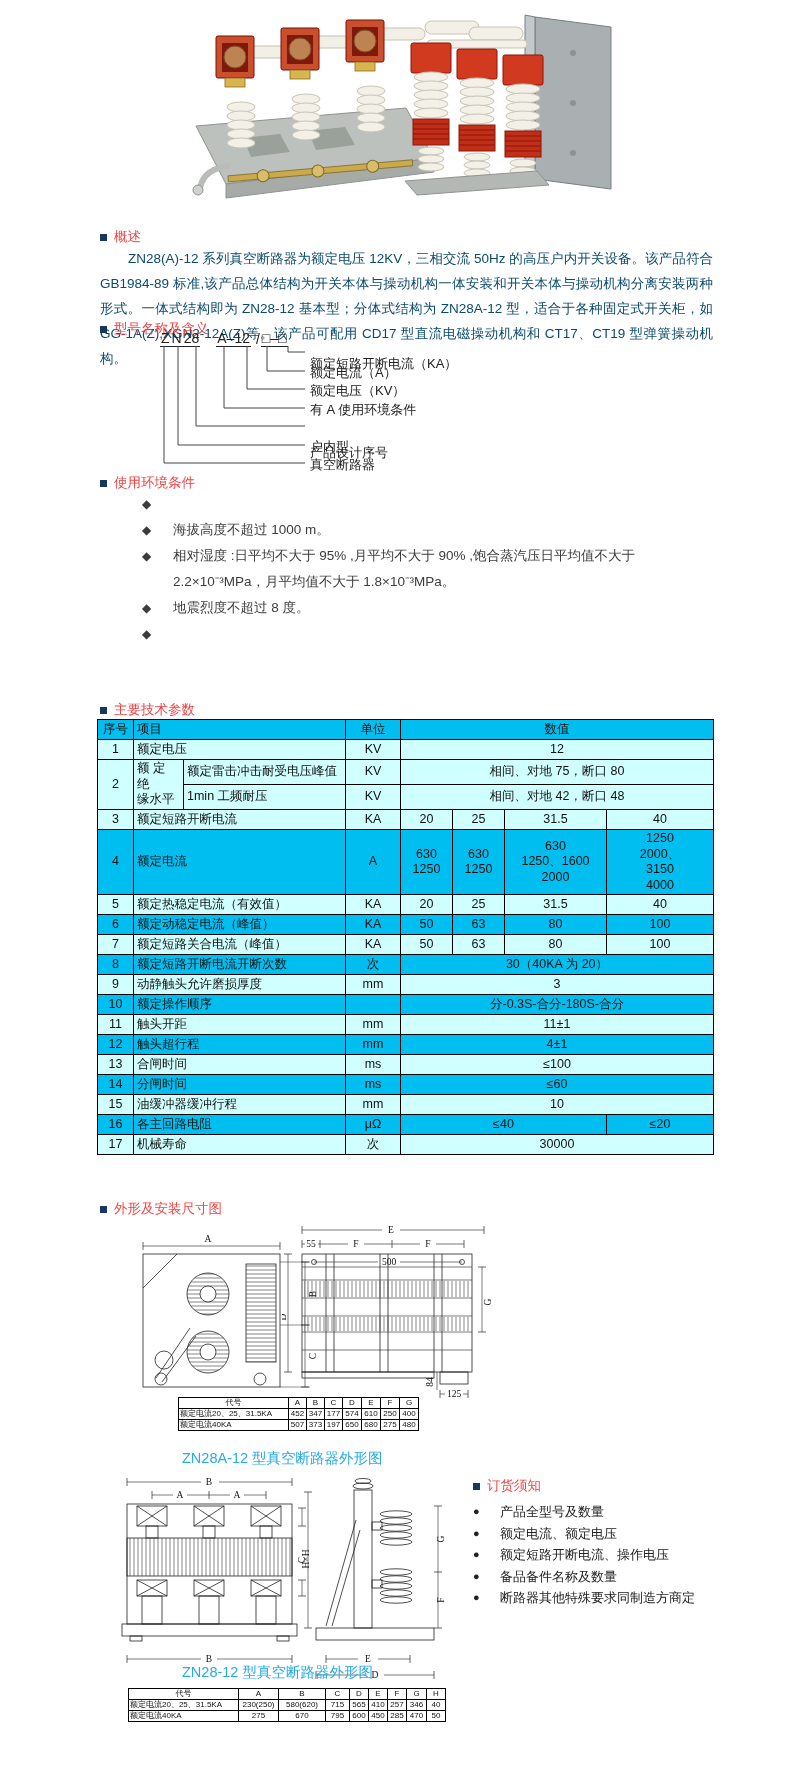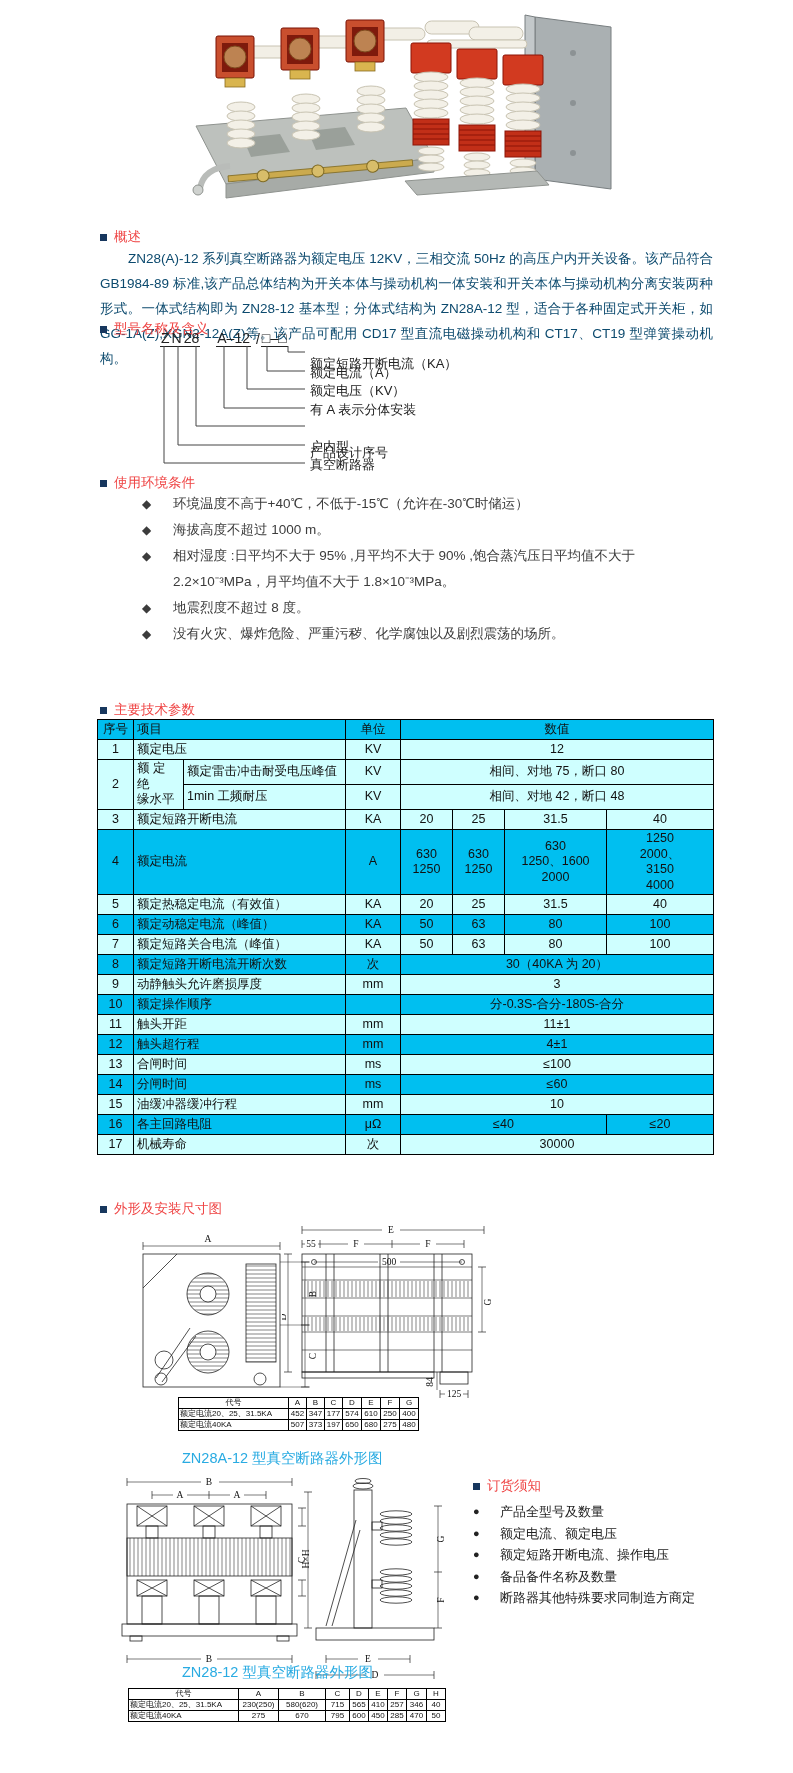--- a/index.html
+++ b/index.html
@@ -162,49 +162,47 @@
       <path d="M147,6 V49 H205"></path>
       <path d="M124,6 V68 H205"></path>
       <path d="M96,6 V86 H205"></path>
       <path d="M78,6 V105 H205"></path>
       <path d="M64,6 V123 H205"></path>
     </g>
   </svg>
   <div class="mlabel" style="top:355px">额定短路开断电流（KA）</div>
   <div class="mlabel" style="top:364px">额定电流（A）</div>
   <div class="mlabel" style="top:382px">额定电压（KV）</div>
-  <div class="mlabel" style="top:401px">有 A 表示分体安装</div>
+  <div class="mlabel" style="top:401px">有 A 使用环境条件</div>
   <div class="mlabel" style="top:444px">产品设计序号</div>
   <div class="mlabel" style="top:438px">户内型</div>
   <div class="mlabel" style="top:456px">真空断路器</div>
 
   <div class="sec-h" style="left:100px;top:474px">
     <span class="sq"></span>
     <span>使用环境条件</span>
   </div>
   <ul class="env">
     <li>
         <span class="mk">◆</span>
-        <span>环境温度不高于+40℃，不低于-15℃（允许在-30℃时储运）</span>
       </li>
     <li>
         <span class="mk">◆</span>
         <span>海拔高度不超过 1000 m。</span>
       </li>
     <li>
         <span class="mk">◆</span>
         <span>相对湿度 :日平均不大于 95% ,月平均不大于 90% ,饱合蒸汽压日平均值不大于 2.2×10⁻³MPa，月平均值不大于 1.8×10⁻³MPa。</span>
       </li>
     <li>
         <span class="mk">◆</span>
         <span>地震烈度不超过 8 度。</span>
       </li>
     <li>
         <span class="mk">◆</span>
-        <span>没有火灾、爆炸危险、严重污秽、化学腐蚀以及剧烈震荡的场所。</span>
       </li>
   </ul>
 
   <div class="sec-h" style="left:100px;top:701px">
     <span class="sq"></span>
     <span>主要技术参数</span>
   </div>
   <table class="ptable">
     <colgroup>
       <col style="width:36px">

